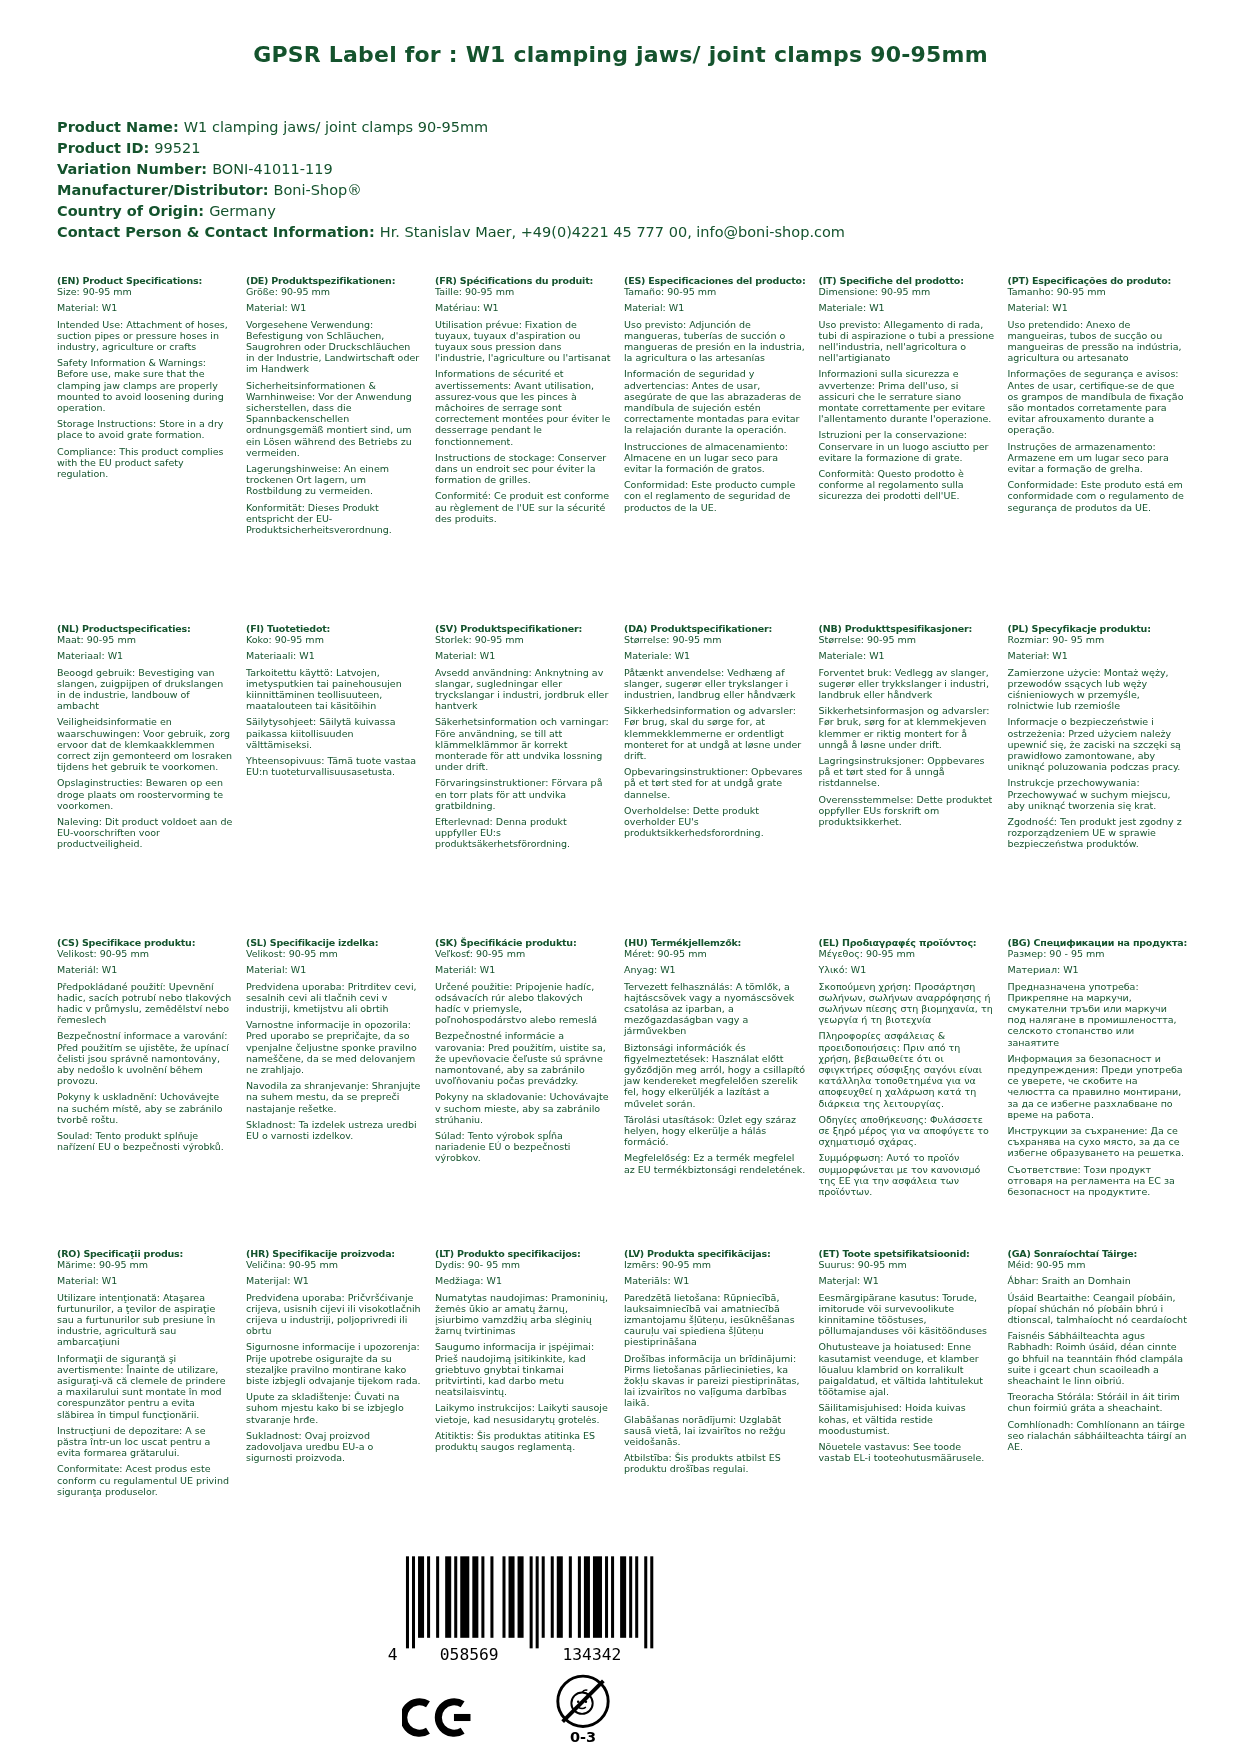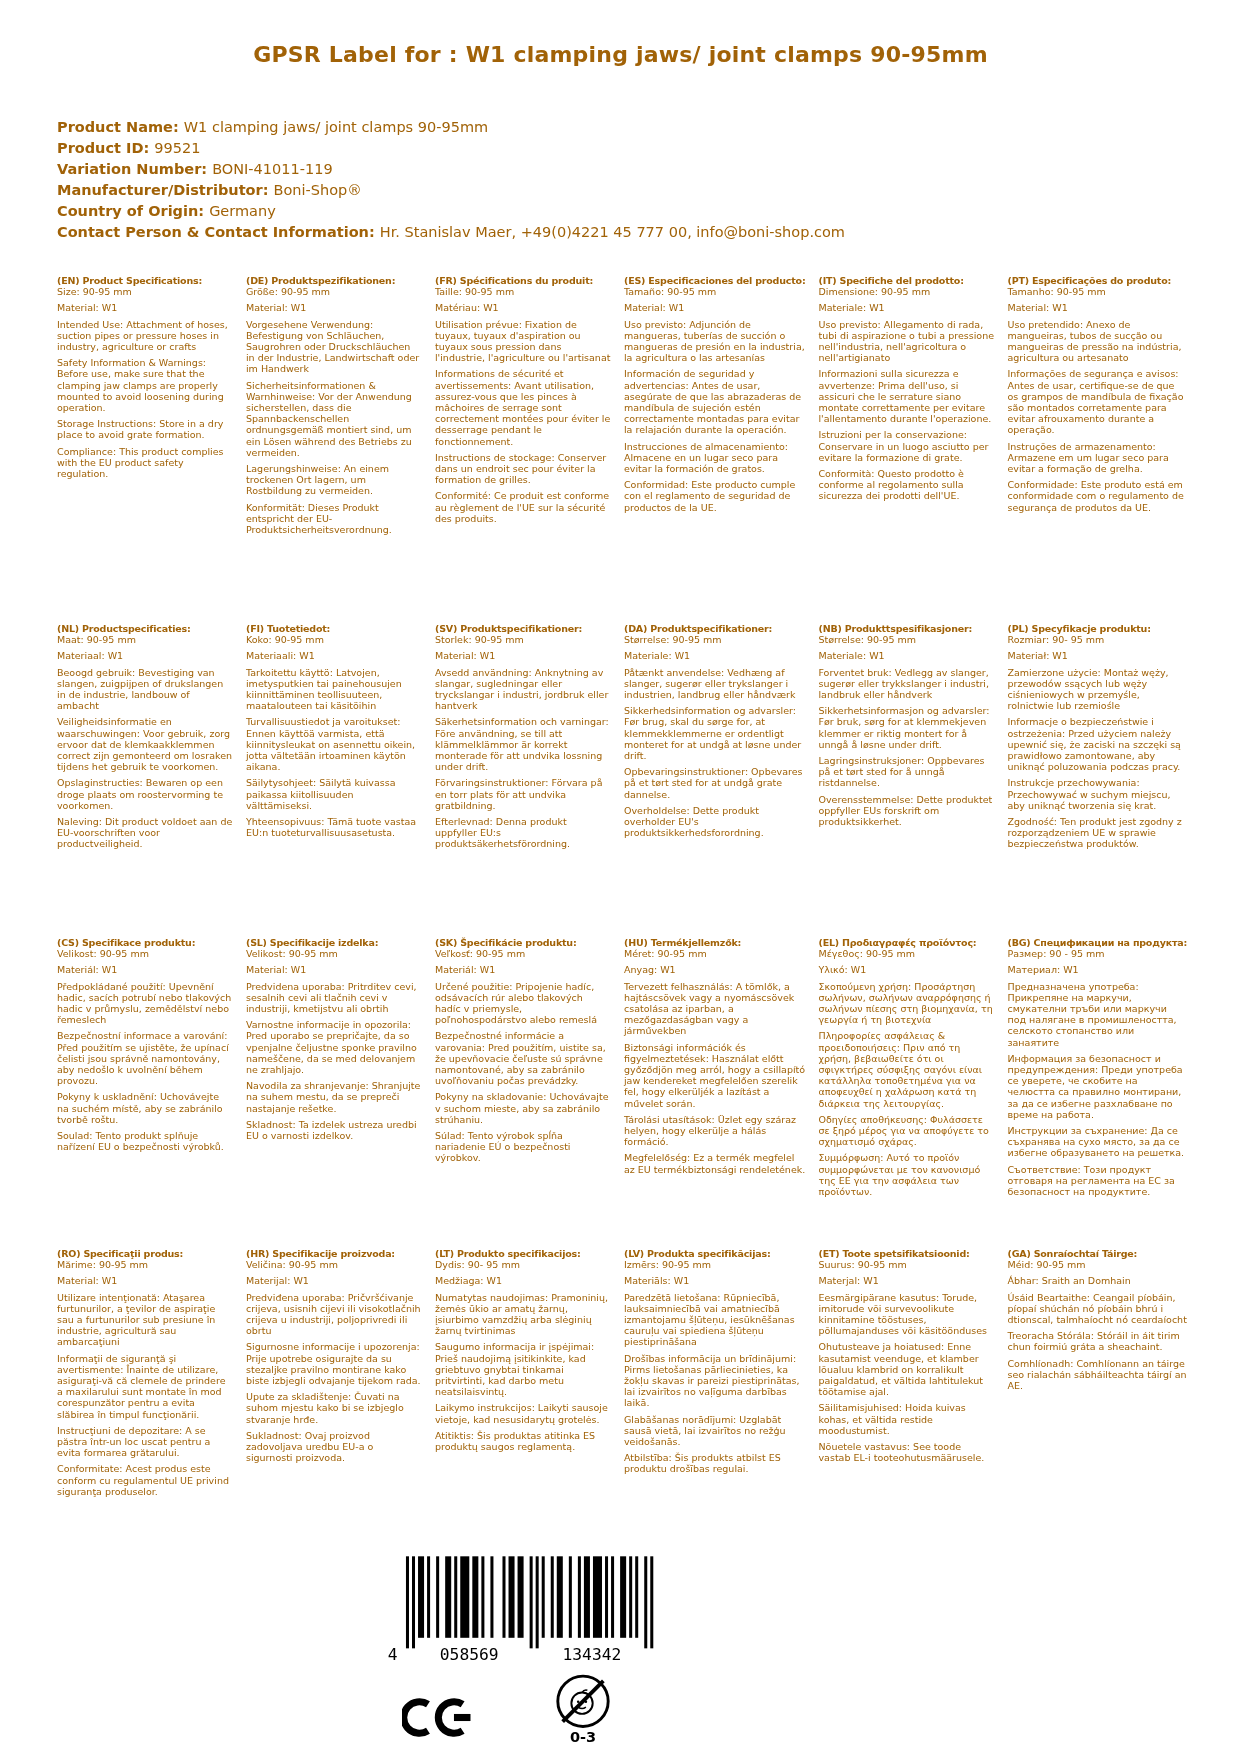--- a/index.html
+++ b/index.html
@@ -1,18 +1,18 @@
 <!DOCTYPE html>
 <html><head>
 <meta charset="utf-8">
 <style>
   html,body { margin:0; padding:0; background:#fff; }
   .page {
     position:relative; width:1241px; height:1754px; margin:0 auto;
-    background:#fff; color:#a16207; overflow:hidden;
+    background:#fff; color:#14532d; overflow:hidden;
     font-family:"DejaVu Sans", sans-serif;
   }
   .title {
     margin:42px 40px 0; text-align:center;
     font-size:22px; font-weight:bold; letter-spacing:0.2px;
   }
   .product-info { margin:50px 57px 0; font-size:14.5px; }
   .pi-row { line-height:21px; }
   .pi-label { font-weight:bold; }
   .lang-grid {
@@ -115,21 +115,20 @@
         <p>Beoogd gebruik: Bevestiging van slangen, zuigpijpen of drukslangen in de industrie, landbouw of ambacht</p>
         <p>Veiligheidsinformatie en waarschuwingen: Voor gebruik, zorg ervoor dat de klemkaakklemmen correct zijn gemonteerd om losraken tijdens het gebruik te voorkomen.</p>
         <p>Opslaginstructies: Bewaren op een droge plaats om roostervorming te voorkomen.</p>
         <p>Naleving: Dit product voldoet aan de EU-voorschriften voor productveiligheid.</p>
       </div>
       <div class="lang-block">
         <h3>(FI) Tuotetiedot:</h3>
         <p>Koko: 90-95 mm</p>
         <p>Materiaali: W1</p>
         <p>Tarkoitettu käyttö: Latvojen, imetysputkien tai painehousujen kiinnittäminen teollisuuteen, maatalouteen tai käsitöihin</p>
-        <p>Turvallisuustiedot ja varoitukset: Ennen käyttöä varmista, että kiinnitysleukat on asennettu oikein, jotta vältetään irtoaminen käytön aikana.</p>
         <p>Säilytysohjeet: Säilytä kuivassa paikassa kiitollisuuden välttämiseksi.</p>
         <p>Yhteensopivuus: Tämä tuote vastaa EU:n tuoteturvallisuusasetusta.</p>
       </div>
       <div class="lang-block">
         <h3>(SV) Produktspecifikationer:</h3>
         <p>Storlek: 90-95 mm</p>
         <p>Material: W1</p>
         <p>Avsedd användning: Anknytning av slangar, sugledningar eller tryckslangar i industri, jordbruk eller hantverk</p>
         <p>Säkerhetsinformation och varningar: Före användning, se till att klämmelklämmor är korrekt monterade för att undvika lossning under drift.</p>
         <p>Förvaringsinstruktioner: Förvara på en torr plats för att undvika gratbildning.</p>
@@ -259,20 +258,21 @@
         <p>Eesmärgipärane kasutus: Torude, imitorude või survevoolikute kinnitamine tööstuses, põllumajanduses või käsitöönduses</p>
         <p>Ohutusteave ja hoiatused: Enne kasutamist veenduge, et klamber lõualuu klambrid on korralikult paigaldatud, et vältida lahtitulekut töötamise ajal.</p>
         <p>Säilitamisjuhised: Hoida kuivas kohas, et vältida restide moodustumist.</p>
         <p>Nõuetele vastavus: See toode vastab EL-i tooteohutusmäärusele.</p>
       </div>
       <div class="lang-block">
         <h3>(GA) Sonraíochtaí Táirge:</h3>
         <p>Méid: 90-95 mm</p>
         <p>Ábhar: Sraith an Domhain</p>
         <p>Úsáid Beartaithe: Ceangail píobáin, píopaí shúchán nó píobáin bhrú i dtionscal, talmhaíocht nó ceardaíocht</p>
+        <p>Faisnéis Sábháilteachta agus Rabhadh: Roimh úsáid, déan cinnte go bhfuil na teanntáin fhód clampála suite i gceart chun scaoileadh a sheachaint le linn oibriú.</p>
         <p>Treoracha Stórála: Stóráil in áit tirim chun foirmiú gráta a sheachaint.</p>
         <p>Comhlíonadh: Comhlíonann an táirge seo rialachán sábháilteachta táirgí an AE.</p>
       </div>
     </div>
 
   <div class="footer">
 
     <div class="barcode-wrap">
       <svg class="barcode-svg" id="barcode-svg" width="278" height="108" viewBox="0 0 290 112">
         <text x="6" y="108" text-anchor="start">4</text>

